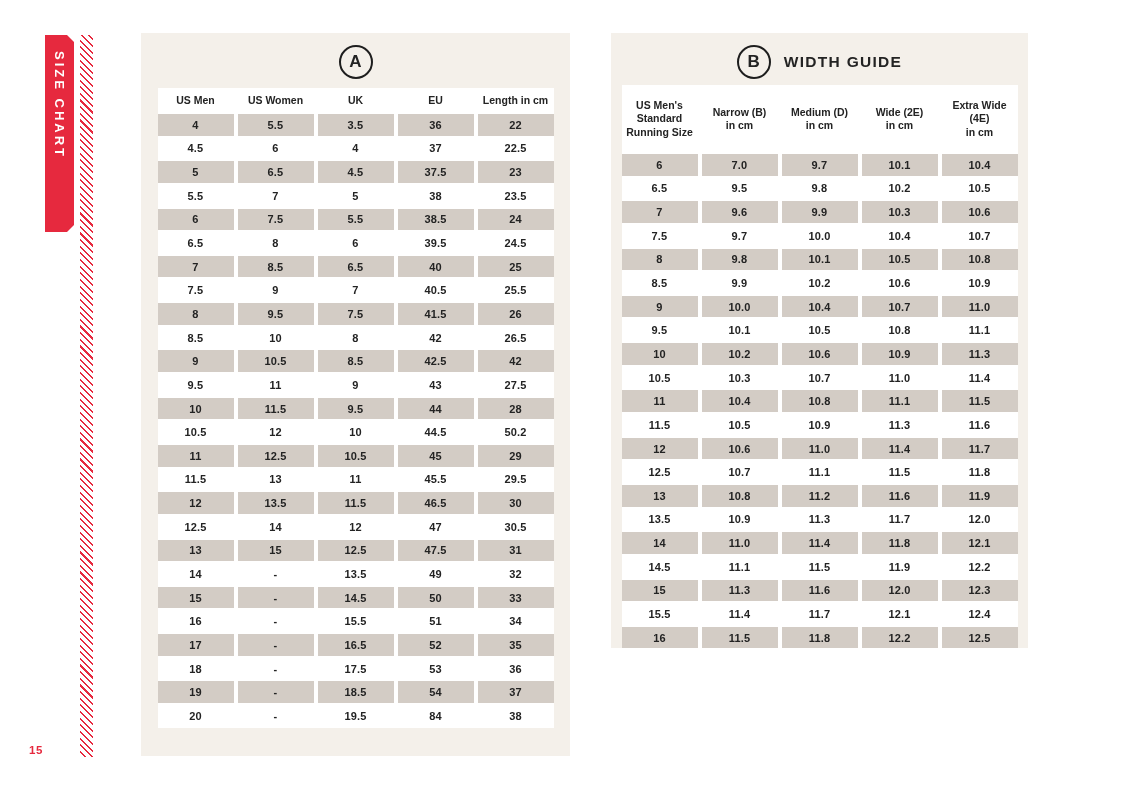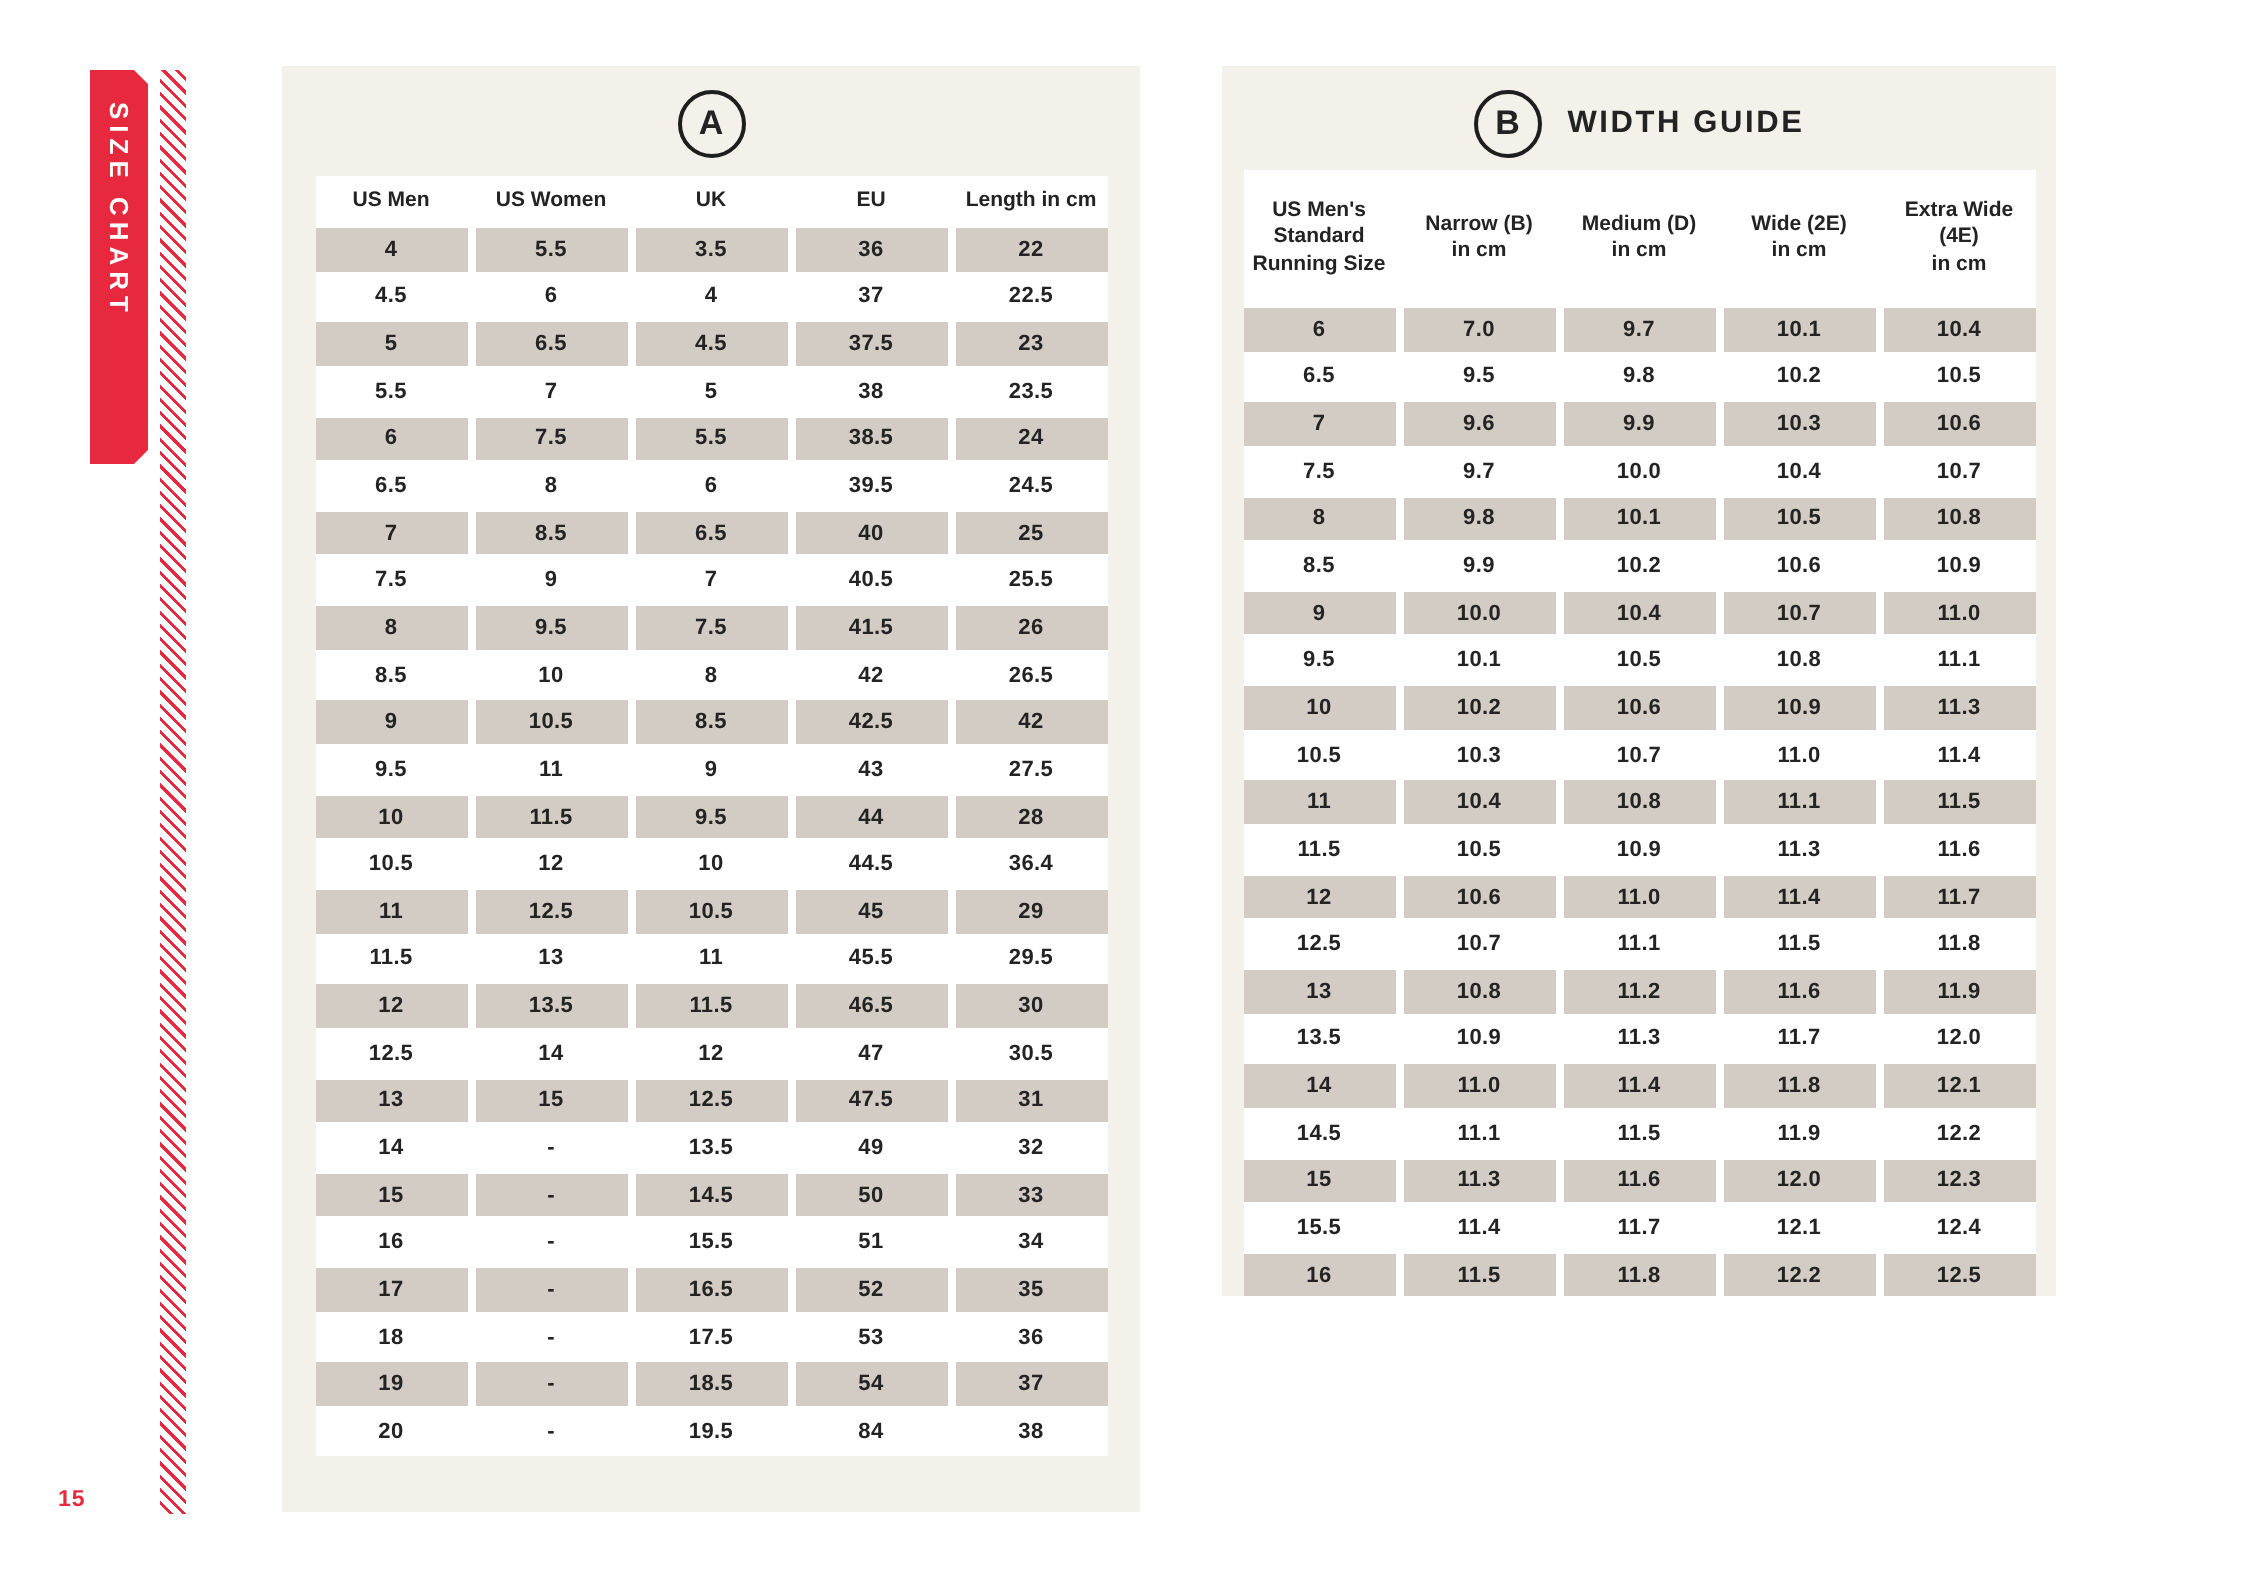--- a/index.html
+++ b/index.html
@@ -189,21 +189,21 @@
           <div class="td">11.5</div>
           <div class="td">9.5</div>
           <div class="td">44</div>
           <div class="td">28</div>
         </div>
         <div class="tr">
           <div class="td">10.5</div>
           <div class="td">12</div>
           <div class="td">10</div>
           <div class="td">44.5</div>
-          <div class="td">36.4</div>
+          <div class="td">50.2</div>
         </div>
         <div class="tr shaded">
           <div class="td">11</div>
           <div class="td">12.5</div>
           <div class="td">10.5</div>
           <div class="td">45</div>
           <div class="td">29</div>
         </div>
         <div class="tr">
           <div class="td">11.5</div>

